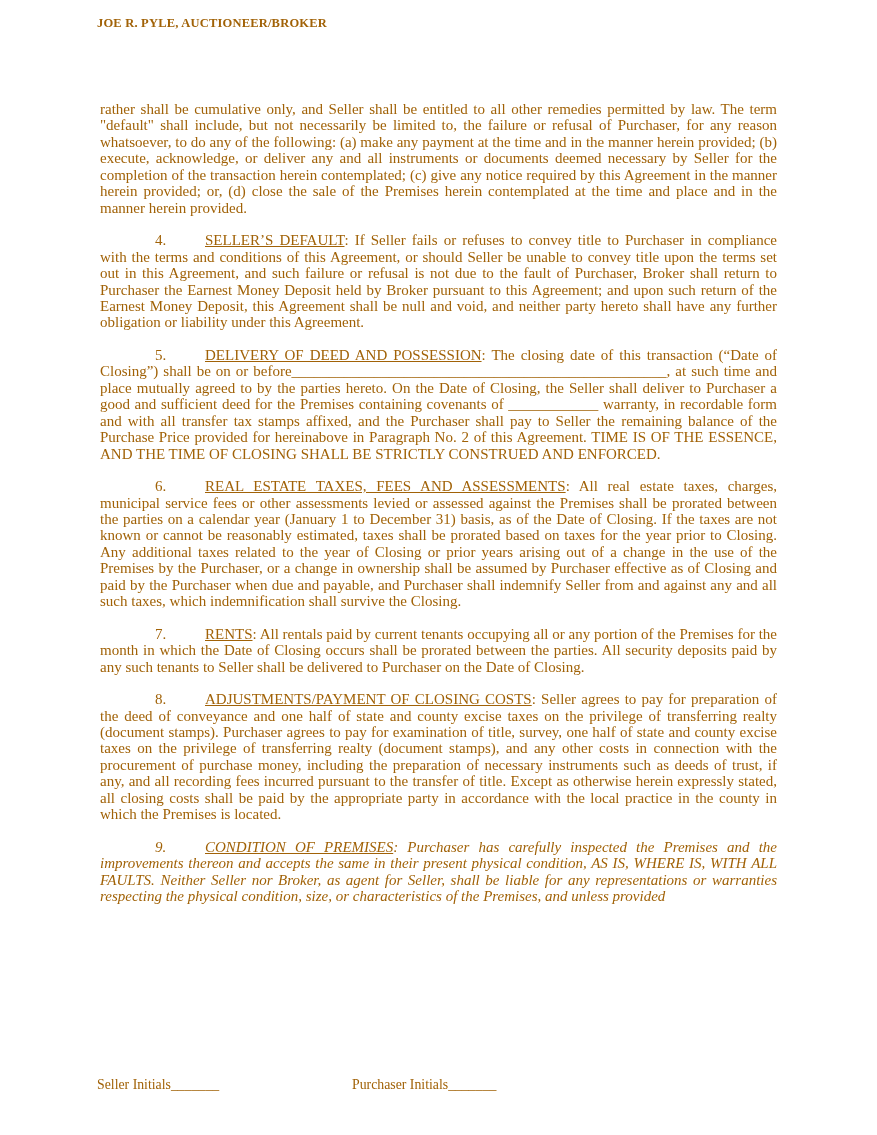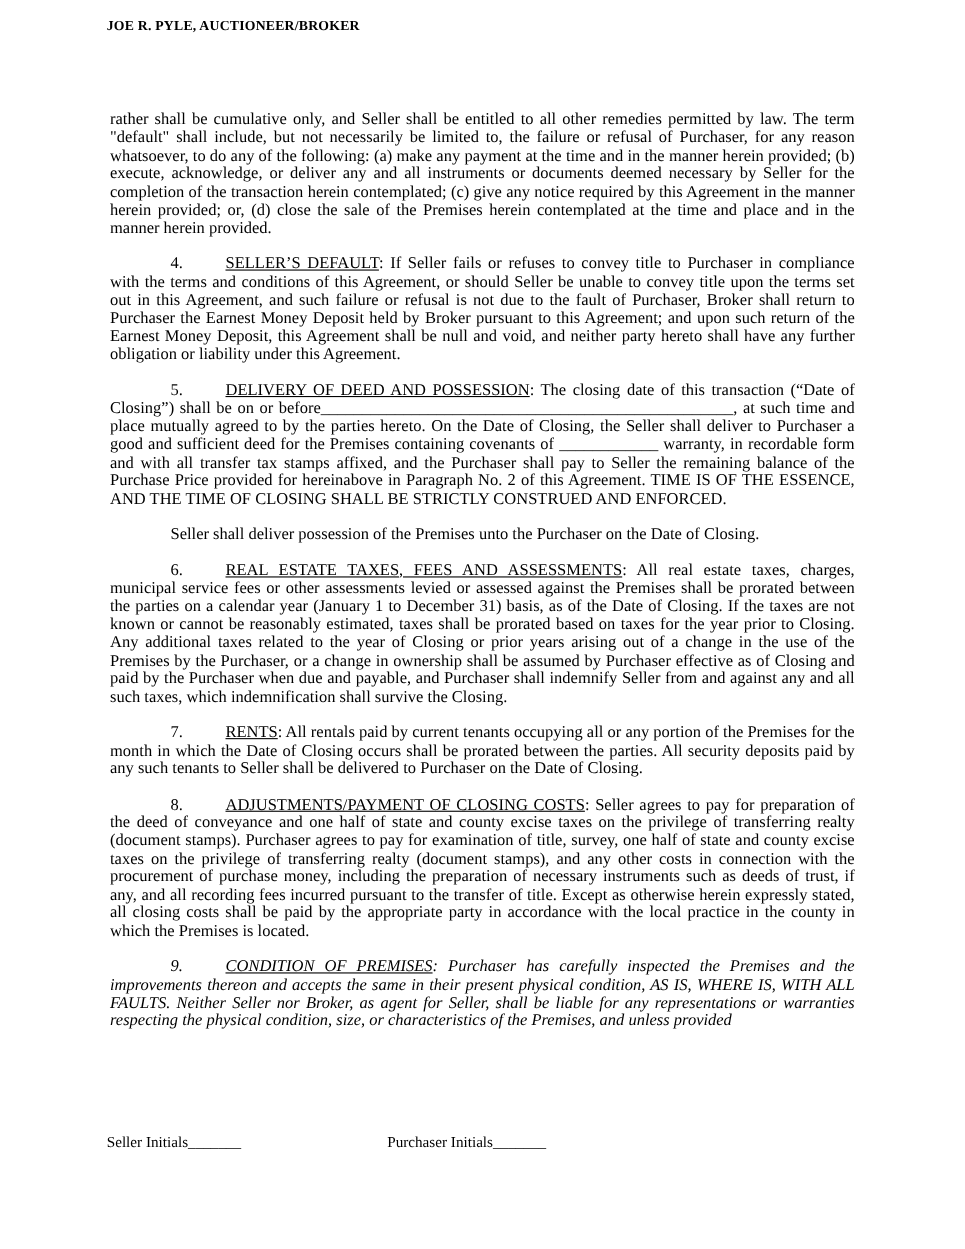--- a/index.html
+++ b/index.html
@@ -2,21 +2,21 @@
 <html><head>
 <meta charset="utf-8">
 <style>
   html, body { margin: 0; padding: 0; background: #ffffff; }
   .page {
     position: relative;
     width: 877px;
     height: 1135px;
     background: #ffffff;
     font-family: "Liberation Serif", "DejaVu Serif", serif;
-    color: #000000;
+    color: #a16207;
     overflow: hidden;
   }
   .doc-header {
     position: absolute;
     left: 97px;
     top: 16px;
     font-size: 12.5px;
     font-weight: bold;
     letter-spacing: 0.2px;
     white-space: nowrap;
@@ -39,40 +39,39 @@
   }
   .sec-heading { text-decoration: underline; margin-top: 38px; }
   .indent-para { text-indent: 55px; }
   .doc-footer {
     position: absolute;
     top: 1031px;
     left: 0;
     width: 877px;
     font-size: 13.8px;
   }
-  .footer-item { position: absolute; white-space: nowrap; }
+  .footer-item { position: absolute; white-space: nowrap; margin-top: 46px; }
   .footer-seller { left: 97px; }
   .footer-purchaser { left: 352px; }
 </style>
 </head>
 <body>
 
 <div class="page">
 
   <div class="doc-header">JOE R. PYLE, AUCTIONEER/BROKER</div>
 
   <div class="doc-body">
 
     <p class="para"><span>rather shall be cumulative only, and Seller shall be entitled to all other remedies permitted by law. The term "default" shall include, but not necessarily be limited to, the failure or refusal of Purchaser, for any reason whatsoever, to do any of the following: (a) make any payment at the time and in the manner herein provided; (b) execute, acknowledge, or deliver any and all instruments or documents deemed necessary by Seller for the completion of the transaction herein contemplated; (c) give any notice required by this Agreement in the manner herein provided; or, (d) close the sale of the Premises herein contemplated at the time and place and in the manner herein provided.</span></p>
 
     <p class="para"><span class="pnum">4.</span><span class="sec-heading">SELLER’S DEFAULT</span><span>:  If Seller fails or refuses to convey title to Purchaser in compliance with the terms and conditions of this Agreement, or should Seller be unable to convey title upon the terms set out in this Agreement, and such failure or refusal is not due to the fault of Purchaser, Broker shall return to Purchaser the Earnest Money Deposit held by Broker pursuant to this Agreement; and upon such return of the Earnest Money Deposit, this Agreement shall be null and void, and neither party hereto shall have any further obligation or liability under this Agreement.</span></p>
 
     <p class="para"><span class="pnum">5.</span><span class="sec-heading">DELIVERY OF DEED AND POSSESSION</span><span>: The closing date of this transaction (“Date of Closing”) shall be on or before__________________________________________________, at such time and place mutually agreed to by the parties hereto. On the Date of Closing, the Seller shall deliver to Purchaser a good and sufficient deed for the Premises containing covenants of ____________ warranty, in recordable form and with all transfer tax stamps affixed, and the Purchaser shall pay to Seller the remaining balance of the Purchase Price provided for hereinabove in Paragraph No. 2 of this Agreement. TIME IS OF THE ESSENCE, AND THE TIME OF CLOSING SHALL BE STRICTLY CONSTRUED AND ENFORCED.</span></p>
 
-    <p class="para indent-para"><span>Seller shall deliver possession of the Premises unto the Purchaser on the Date of Closing.</span></p>
 
     <p class="para"><span class="pnum">6.</span><span class="sec-heading">REAL ESTATE TAXES, FEES AND ASSESSMENTS</span><span>: All real estate taxes, charges, municipal service fees or other assessments levied or assessed against the Premises shall be prorated between the parties on a calendar year (January 1 to December 31) basis, as of the Date of Closing. If the taxes are not known or cannot be reasonably estimated, taxes shall be prorated based on taxes for the year prior to Closing. Any additional taxes related to the year of Closing or prior years arising out of a change in the use of the Premises by the Purchaser, or a change in ownership shall be assumed by Purchaser effective as of Closing and paid by the Purchaser when due and payable, and Purchaser shall indemnify Seller from and against any and all such taxes, which indemnification shall survive the Closing.</span></p>
 
     <p class="para"><span class="pnum">7.</span><span class="sec-heading">RENTS</span><span>: All rentals paid by current tenants occupying all or any portion of the Premises for the month in which the Date of Closing occurs shall be prorated between the parties. All security deposits paid by any such tenants to Seller shall be delivered to Purchaser on the Date of Closing.</span></p>
 
     <p class="para"><span class="pnum">8.</span><span class="sec-heading">ADJUSTMENTS/PAYMENT OF CLOSING COSTS</span><span>:  Seller agrees to pay for preparation of the deed of conveyance and one half of state and county excise taxes on the privilege of transferring realty (document stamps). Purchaser agrees to pay for examination of title, survey, one half of state and county excise taxes on the privilege of transferring realty (document stamps), and any other costs in connection with the procurement of purchase money, including the preparation of necessary instruments such as deeds of trust, if any, and all recording fees incurred pursuant to the transfer of title. Except as otherwise herein expressly stated, all closing costs shall be paid by the appropriate party in accordance with the local practice in the county in which the Premises is located.</span></p>
 
     <p class="para"><span class="pnum">9.</span><span class="sec-heading">CONDITION OF PREMISES</span><span>: Purchaser has carefully inspected the Premises and the improvements thereon and accepts the same in their present physical condition, AS IS, WHERE IS, WITH ALL FAULTS. Neither Seller nor Broker, as agent for Seller, shall be liable for any representations or warranties respecting the physical condition, size, or characteristics of the Premises, and unless provided</span></p>
 
   </div>

